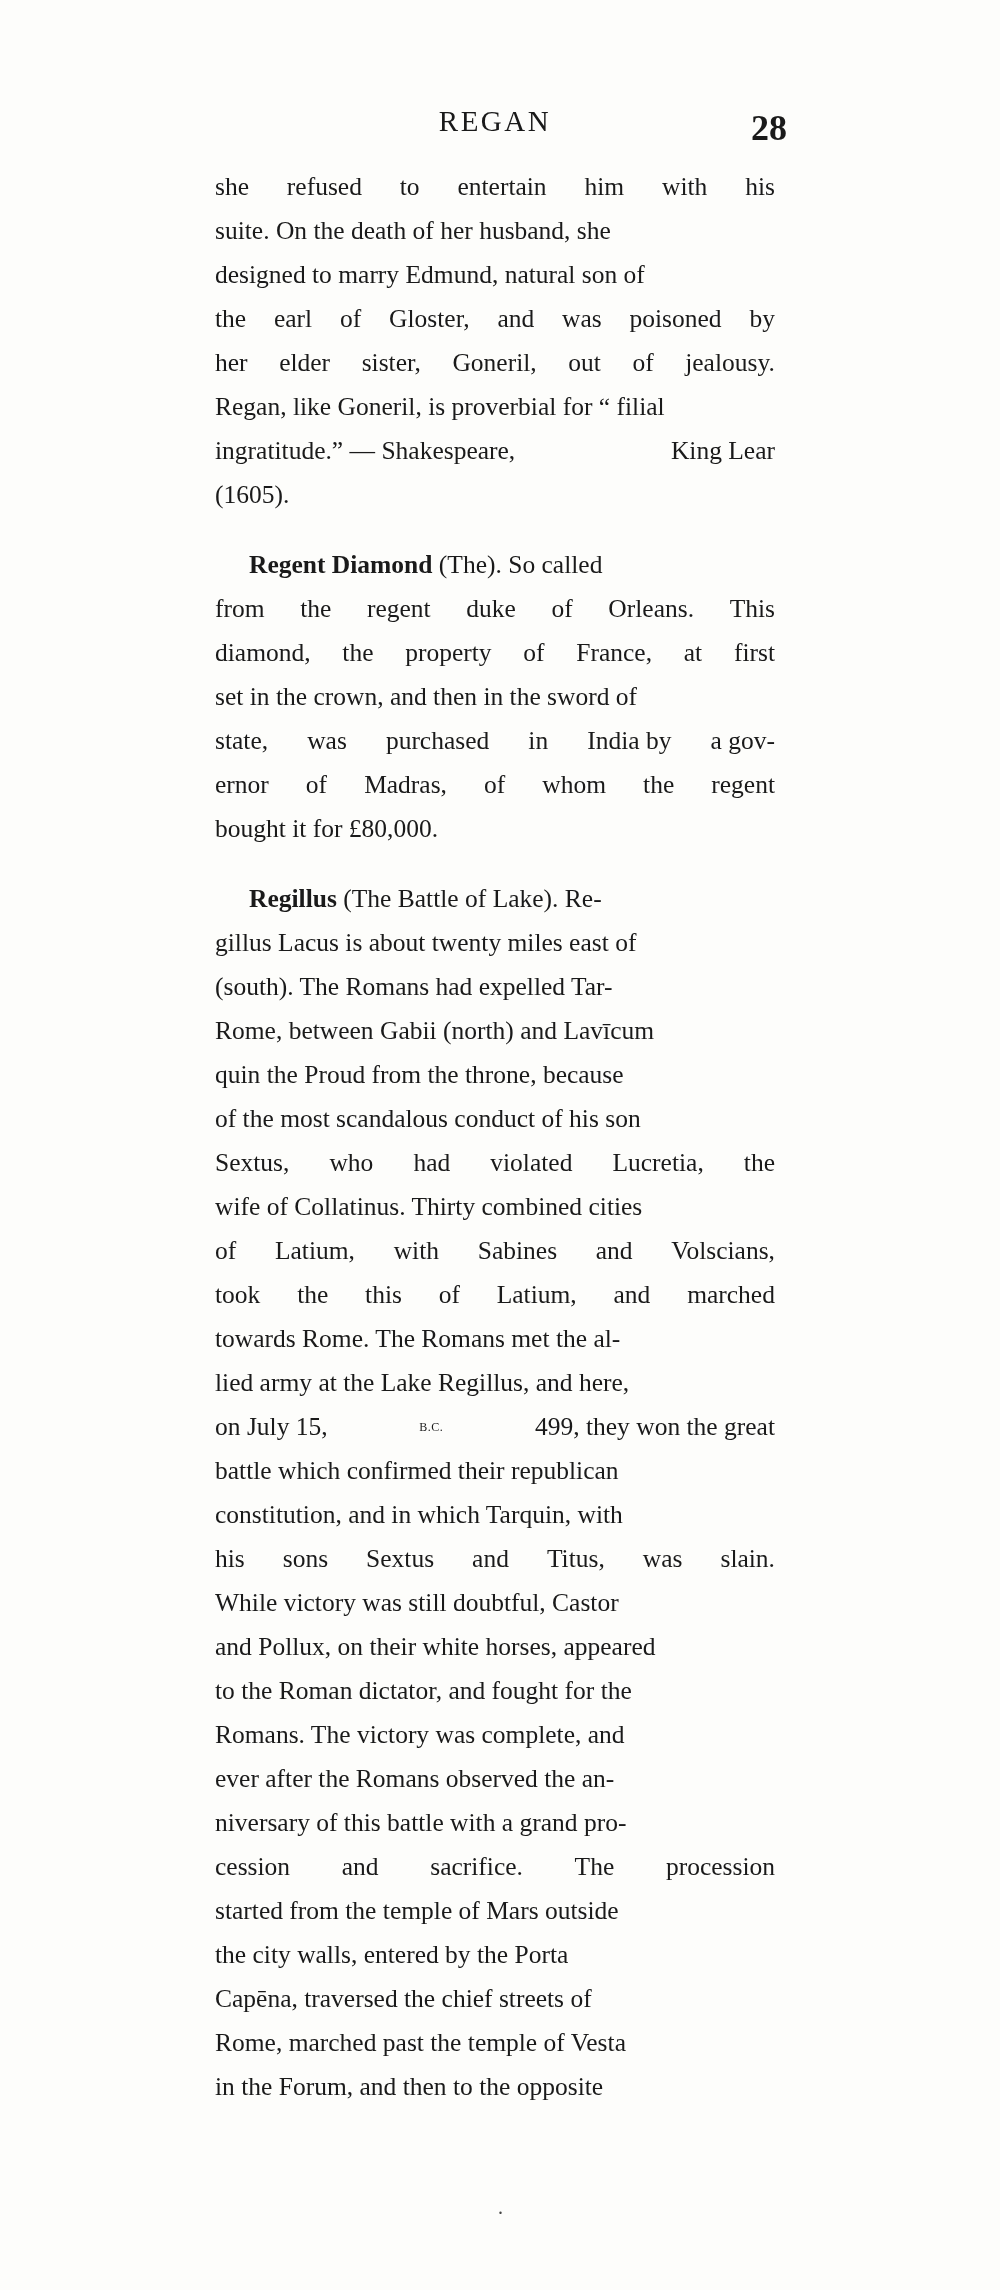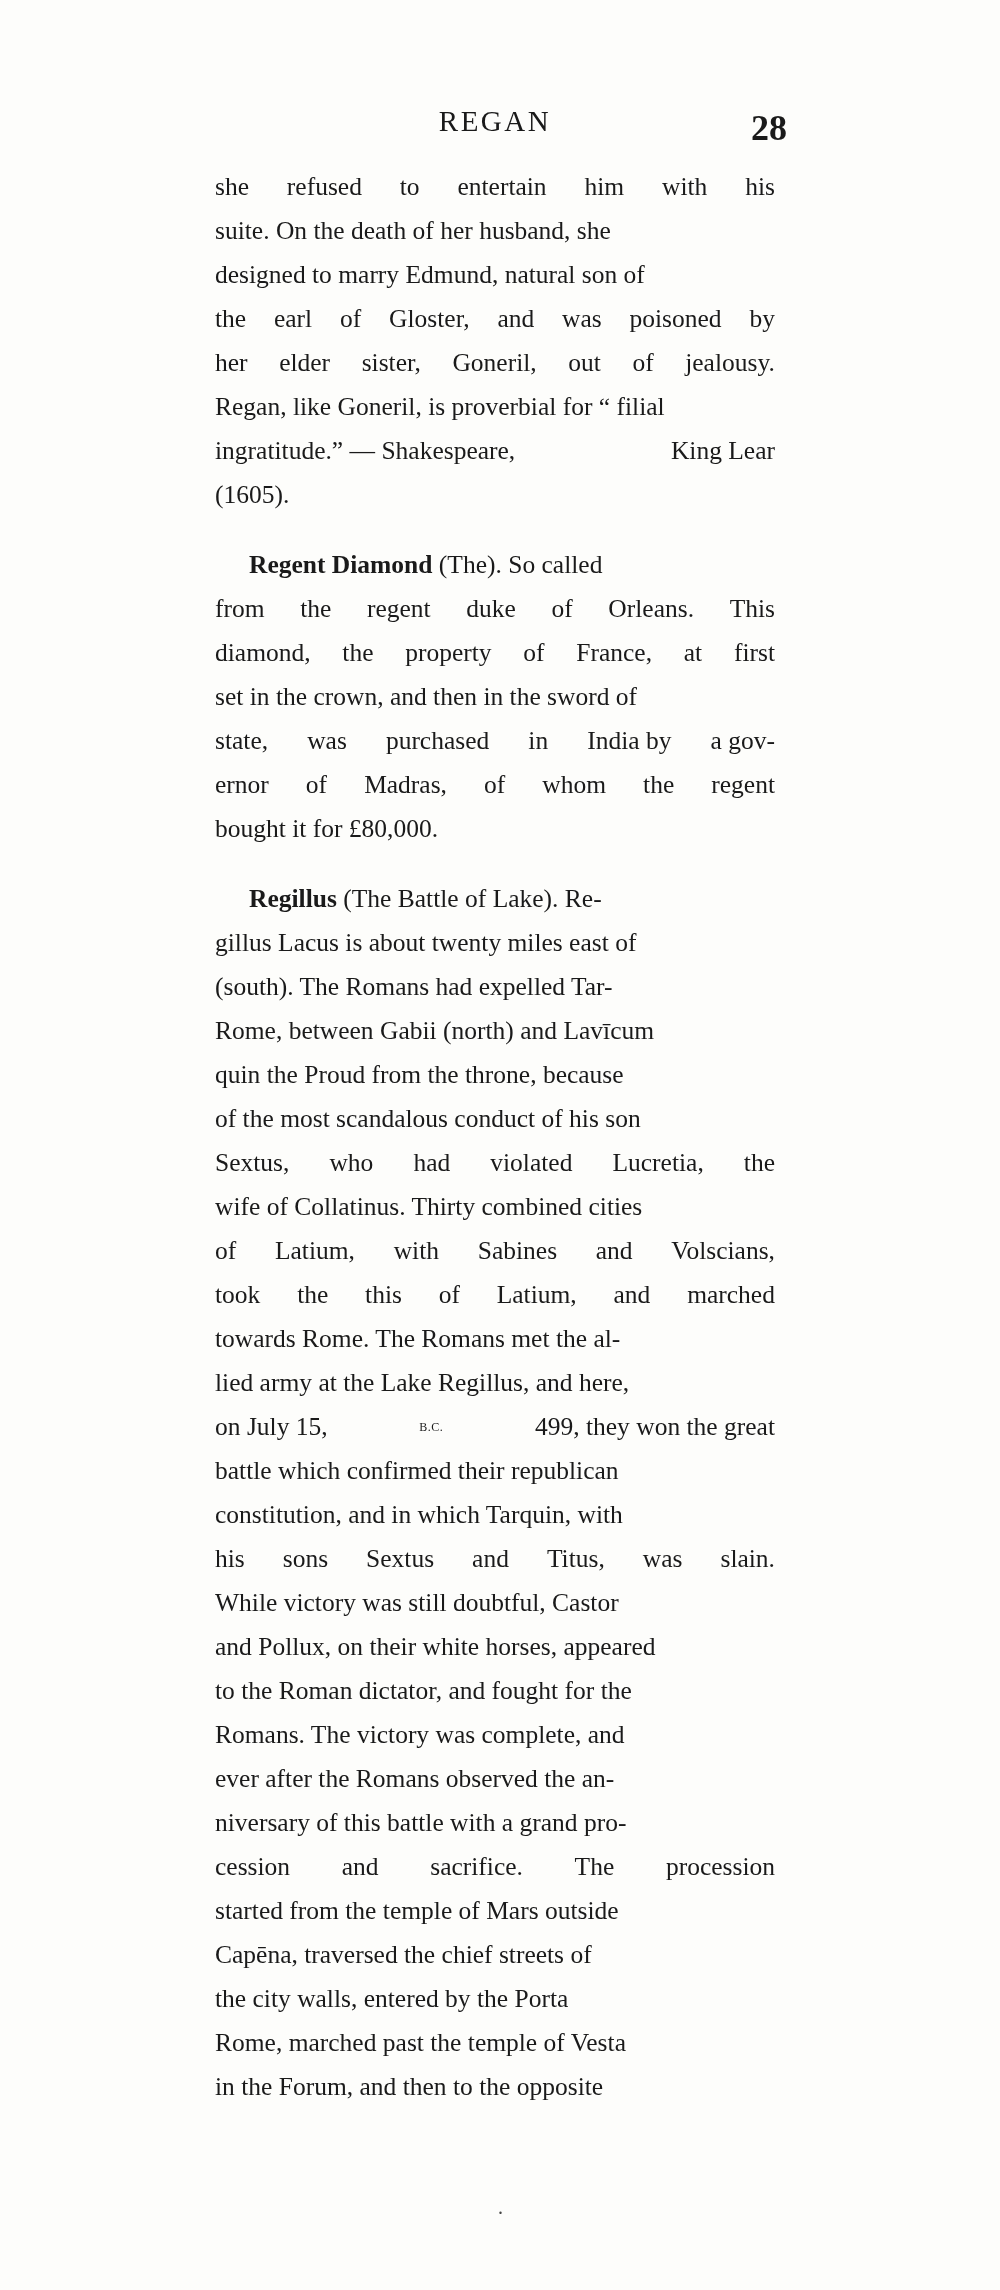--- a/index.html
+++ b/index.html
@@ -237,22 +237,22 @@
             <span class="line"><span>ever  after  the  Romans  observed  the an-</span></span>
             <span class="line"><span>niversary of this  battle with a grand pro-</span></span>
             <span class="line justify">
               <span>cession</span>
               <span>and</span>
               <span>sacrifice.</span>
               <span>The</span>
               <span>procession</span>
             </span>
             <span class="line"><span>started  from  the  temple  of  Mars outside</span></span>
+            <span class="line"><span>the   city   walls,   entered   by   the   Porta</span></span>
             <span class="line"><span>Capēna,  traversed   the   chief  streets  of</span></span>
-            <span class="line"><span>the   city   walls,   entered   by   the   Porta</span></span>
             <span class="line"><span>Rome, marched  past  the  temple of Vesta</span></span>
             <span class="line"><span>in  the  Forum,  and  then  to  the  opposite</span></span>
           </p>
         </div>
       </div>
 
   </div>
 
   <div class="footmark">.</div>
 </div>

